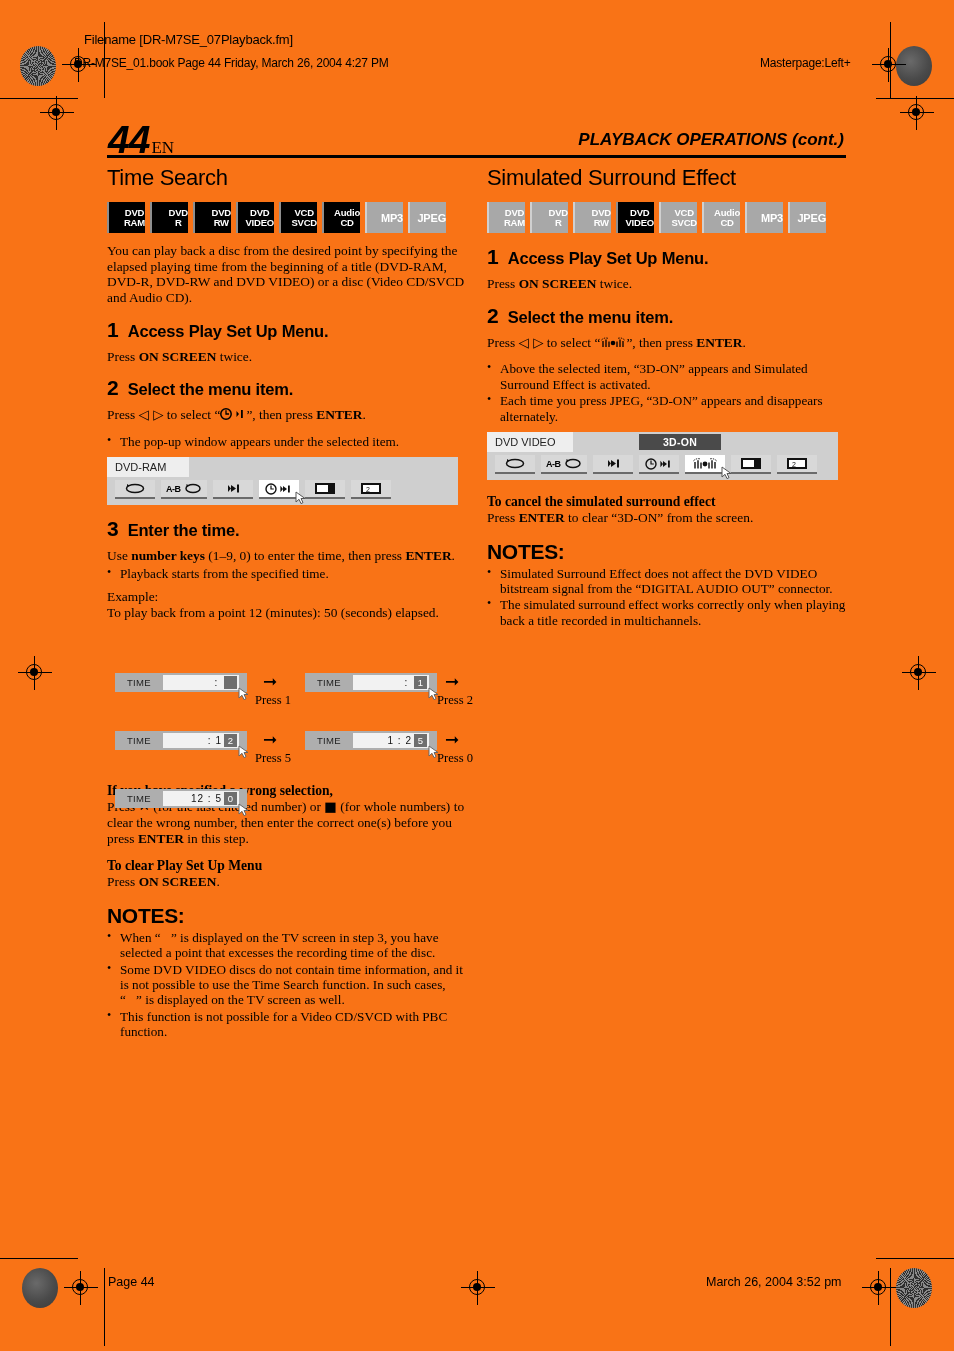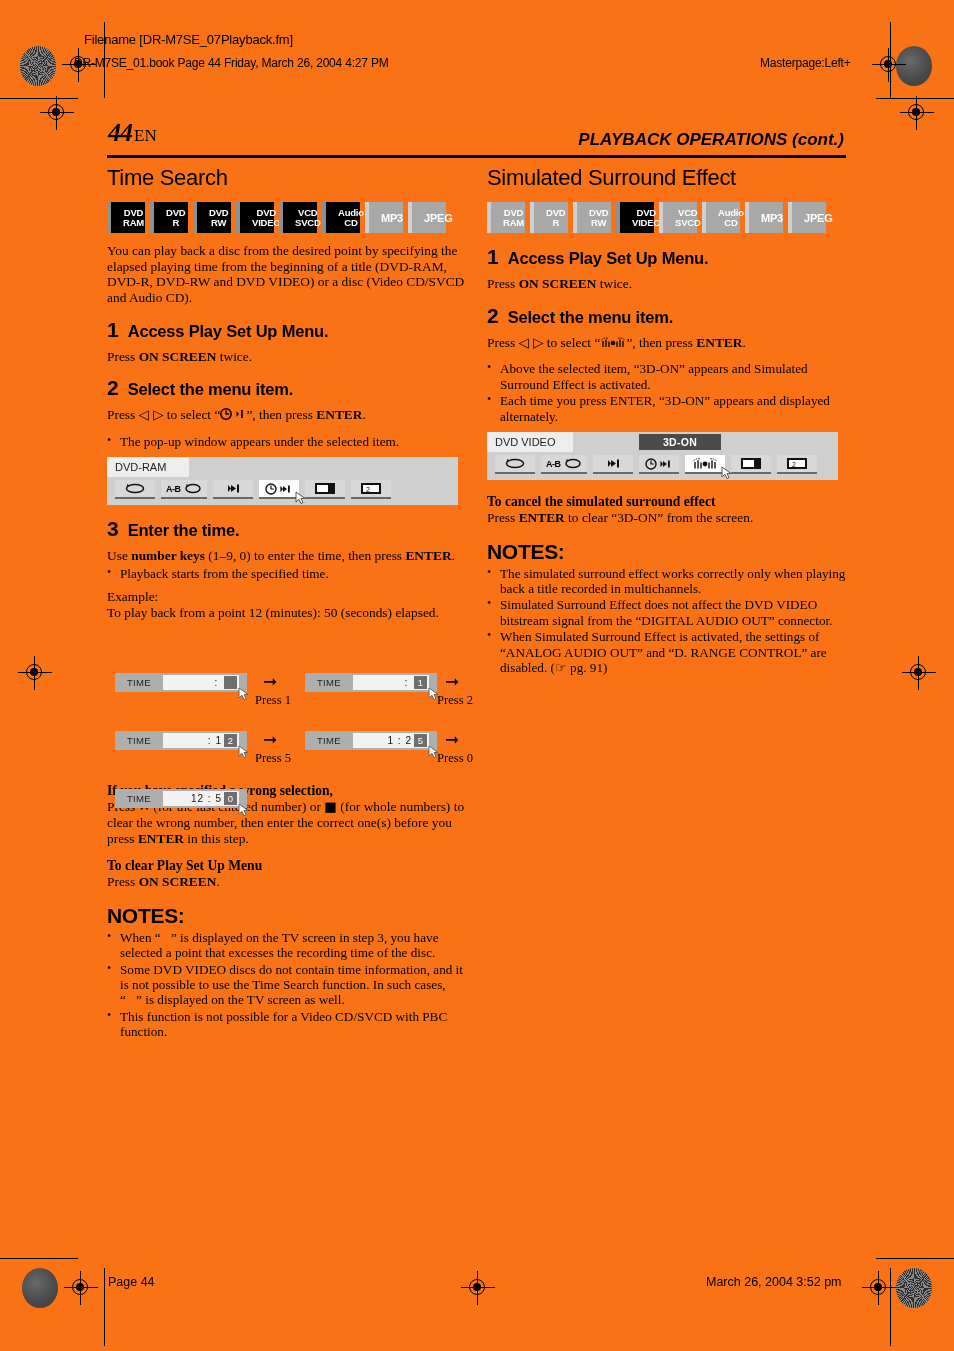--- a/index.html
+++ b/index.html
@@ -80,24 +80,24 @@
   }
   .crop-head.small { font-size: 12px; }
 
   
   .folio {
     position: absolute;
     left: 108px; top: 118px;
     white-space: nowrap;
   }
   .folio .num {
-    font-family: Liberation Serif, serif;
+    font-family: Liberation Sans, sans-serif;
     font-style: italic;
     font-weight: bold;
-    font-size: 26px;
+    font-size: 39px;
     letter-spacing: -1px;
   }
   .folio .en {
     font-family: "Liberation Serif", serif;
     font-size: 17px;
     margin-left: 2px;
   }
   .runhead {
     position: absolute;
     right: 110px; top: 130px;
@@ -134,22 +134,22 @@
 
   
   .badges {
     display: flex;
     gap: 5px;
     margin: 6px 0 10px 0;
   }
   .badge {
     display: flex;
     align-items: center;
-    justify-content: flex-start;
-    border-left: 4px solid #84cc16;
+    justify-content: flex-end;
+    border-left: 2px solid #84cc16;
     width: 38px;
     height: 31px;
     box-sizing: border-box;
     font-family: "Liberation Sans", sans-serif;
     font-weight: bold;
     font-size: 9.5px;
     line-height: 10px;
     text-align: center;
     letter-spacing: -0.2px;
     padding-left: 12px;
@@ -680,21 +680,21 @@
     </div>
     <p class="body"><span>Press </span><span class="inlinesym">◁ ▷</span><span> to select “</span><span class="inlinesym"><svg width="26" height="13" viewBox="0 0 26 13" style="vertical-align:-2px">
             <path d="M3 11 V5 M6 11 V3.5 M9 11 V5.5" stroke="#000" stroke-width="1.3"></path>
             <path d="M1.5 4 q3 -3 7 -1.5" fill="none" stroke="#000" stroke-width="1" stroke-dasharray="1.5 1.2"></path>
             <circle cx="13" cy="7" r="2.3" fill="#000"></circle>
             <path d="M17 11 V5.5 M20 11 V3.5 M23 11 V5" stroke="#000" stroke-width="1.3"></path>
             <path d="M24.5 4 q-3 -3 -7 -1.5" fill="none" stroke="#000" stroke-width="1" stroke-dasharray="1.5 1.2"></path>
           </svg></span><span>”, then press </span><b>ENTER</b><span>.</span></p>
     <ul class="bullets">
       <li>Above the selected item, “3D-ON” appears and Simulated Surround Effect is activated.</li>
-      <li>Each time you press ENTER, “3D-ON” appears and displayed alternately.</li>
+      <li>Each time you press JPEG, “3D-ON” appears and disappears alternately.</li>
     </ul>
 
     <div class="osd">
       <div class="osd-top">
         <div class="osd-disctag" style="width:86px;">DVD VIDEO</div>
         <div class="osd-flag" style="left:152px; width:82px;">3D-ON</div>
       </div>
       <div class="osd-bar">
         <div class="osd-btn">
           <span>
@@ -767,23 +767,22 @@
           </span>
         </div>
       </div>
     </div>
 
     <h4 class="sub" style="margin-top:14px">To cancel the simulated surround effect</h4>
     <p class="body"><span>Press </span><b>ENTER</b><span> to clear “3D-ON” from the screen.</span></p>
 
     <h3 class="notes">NOTES:</h3>
     <ul class="bullets">
+      <li>Simulated Surround Effect does not affect the DVD VIDEO bitstream signal from the “DIGITAL AUDIO OUT” connector.</li>
       <li>The simulated surround effect works correctly only when playing back a title recorded in multichannels.</li>
-      <li>Simulated Surround Effect does not affect the DVD VIDEO bitstream signal from the “DIGITAL AUDIO OUT” connector.</li>
-      <li>When Simulated Surround Effect is activated, the settings of “ANALOG AUDIO OUT” and “D. RANGE CONTROL” are disabled. (☞ pg. 91)</li>
     </ul>
   </div>
 
   <div class="hrule" style="left:0px; top:1258px; width:78px;"></div>
   <div class="hrule" style="left:876px; top:1258px; width:78px;"></div>
   <div class="vrule" style="left:104px; top:1268px; height:78px;"></div>
   <div class="vrule" style="left:890px; top:1268px; height:78px;"></div>
 
   <div class="dotcircle solid" style="left:22px; top:1268px;"></div>
   <div class="dotcircle" style="left:896px; top:1268px;"></div>

